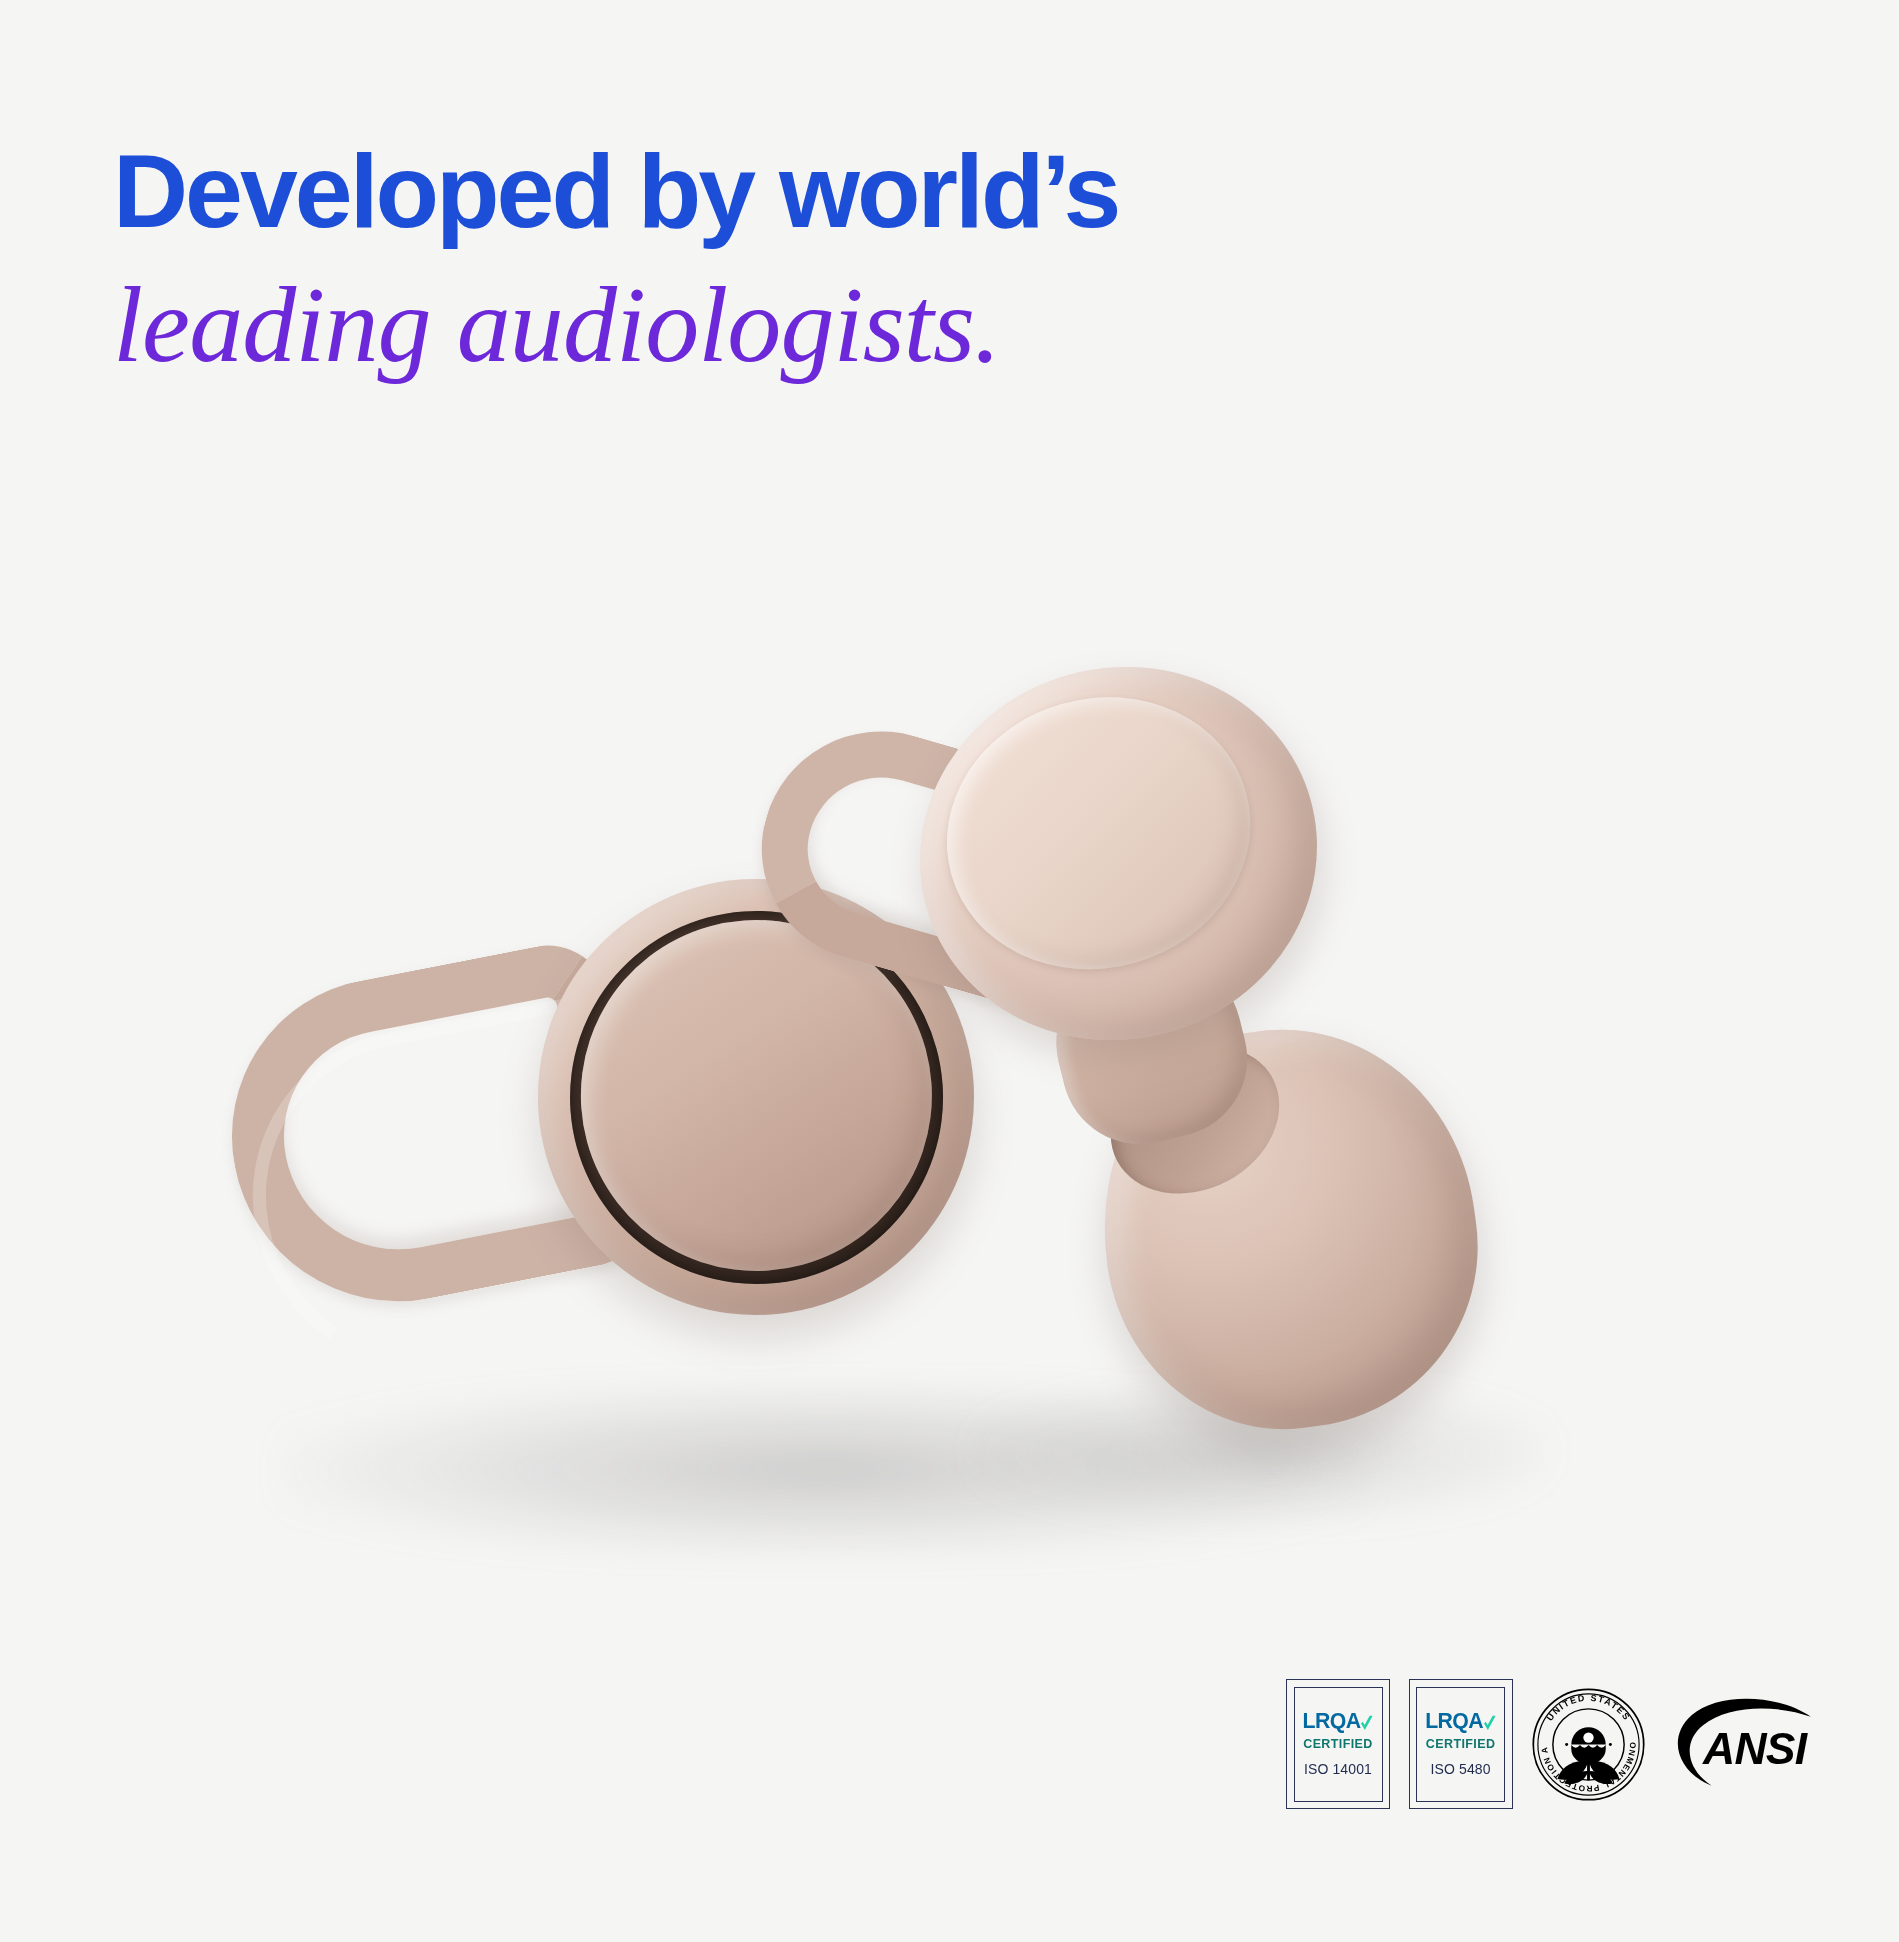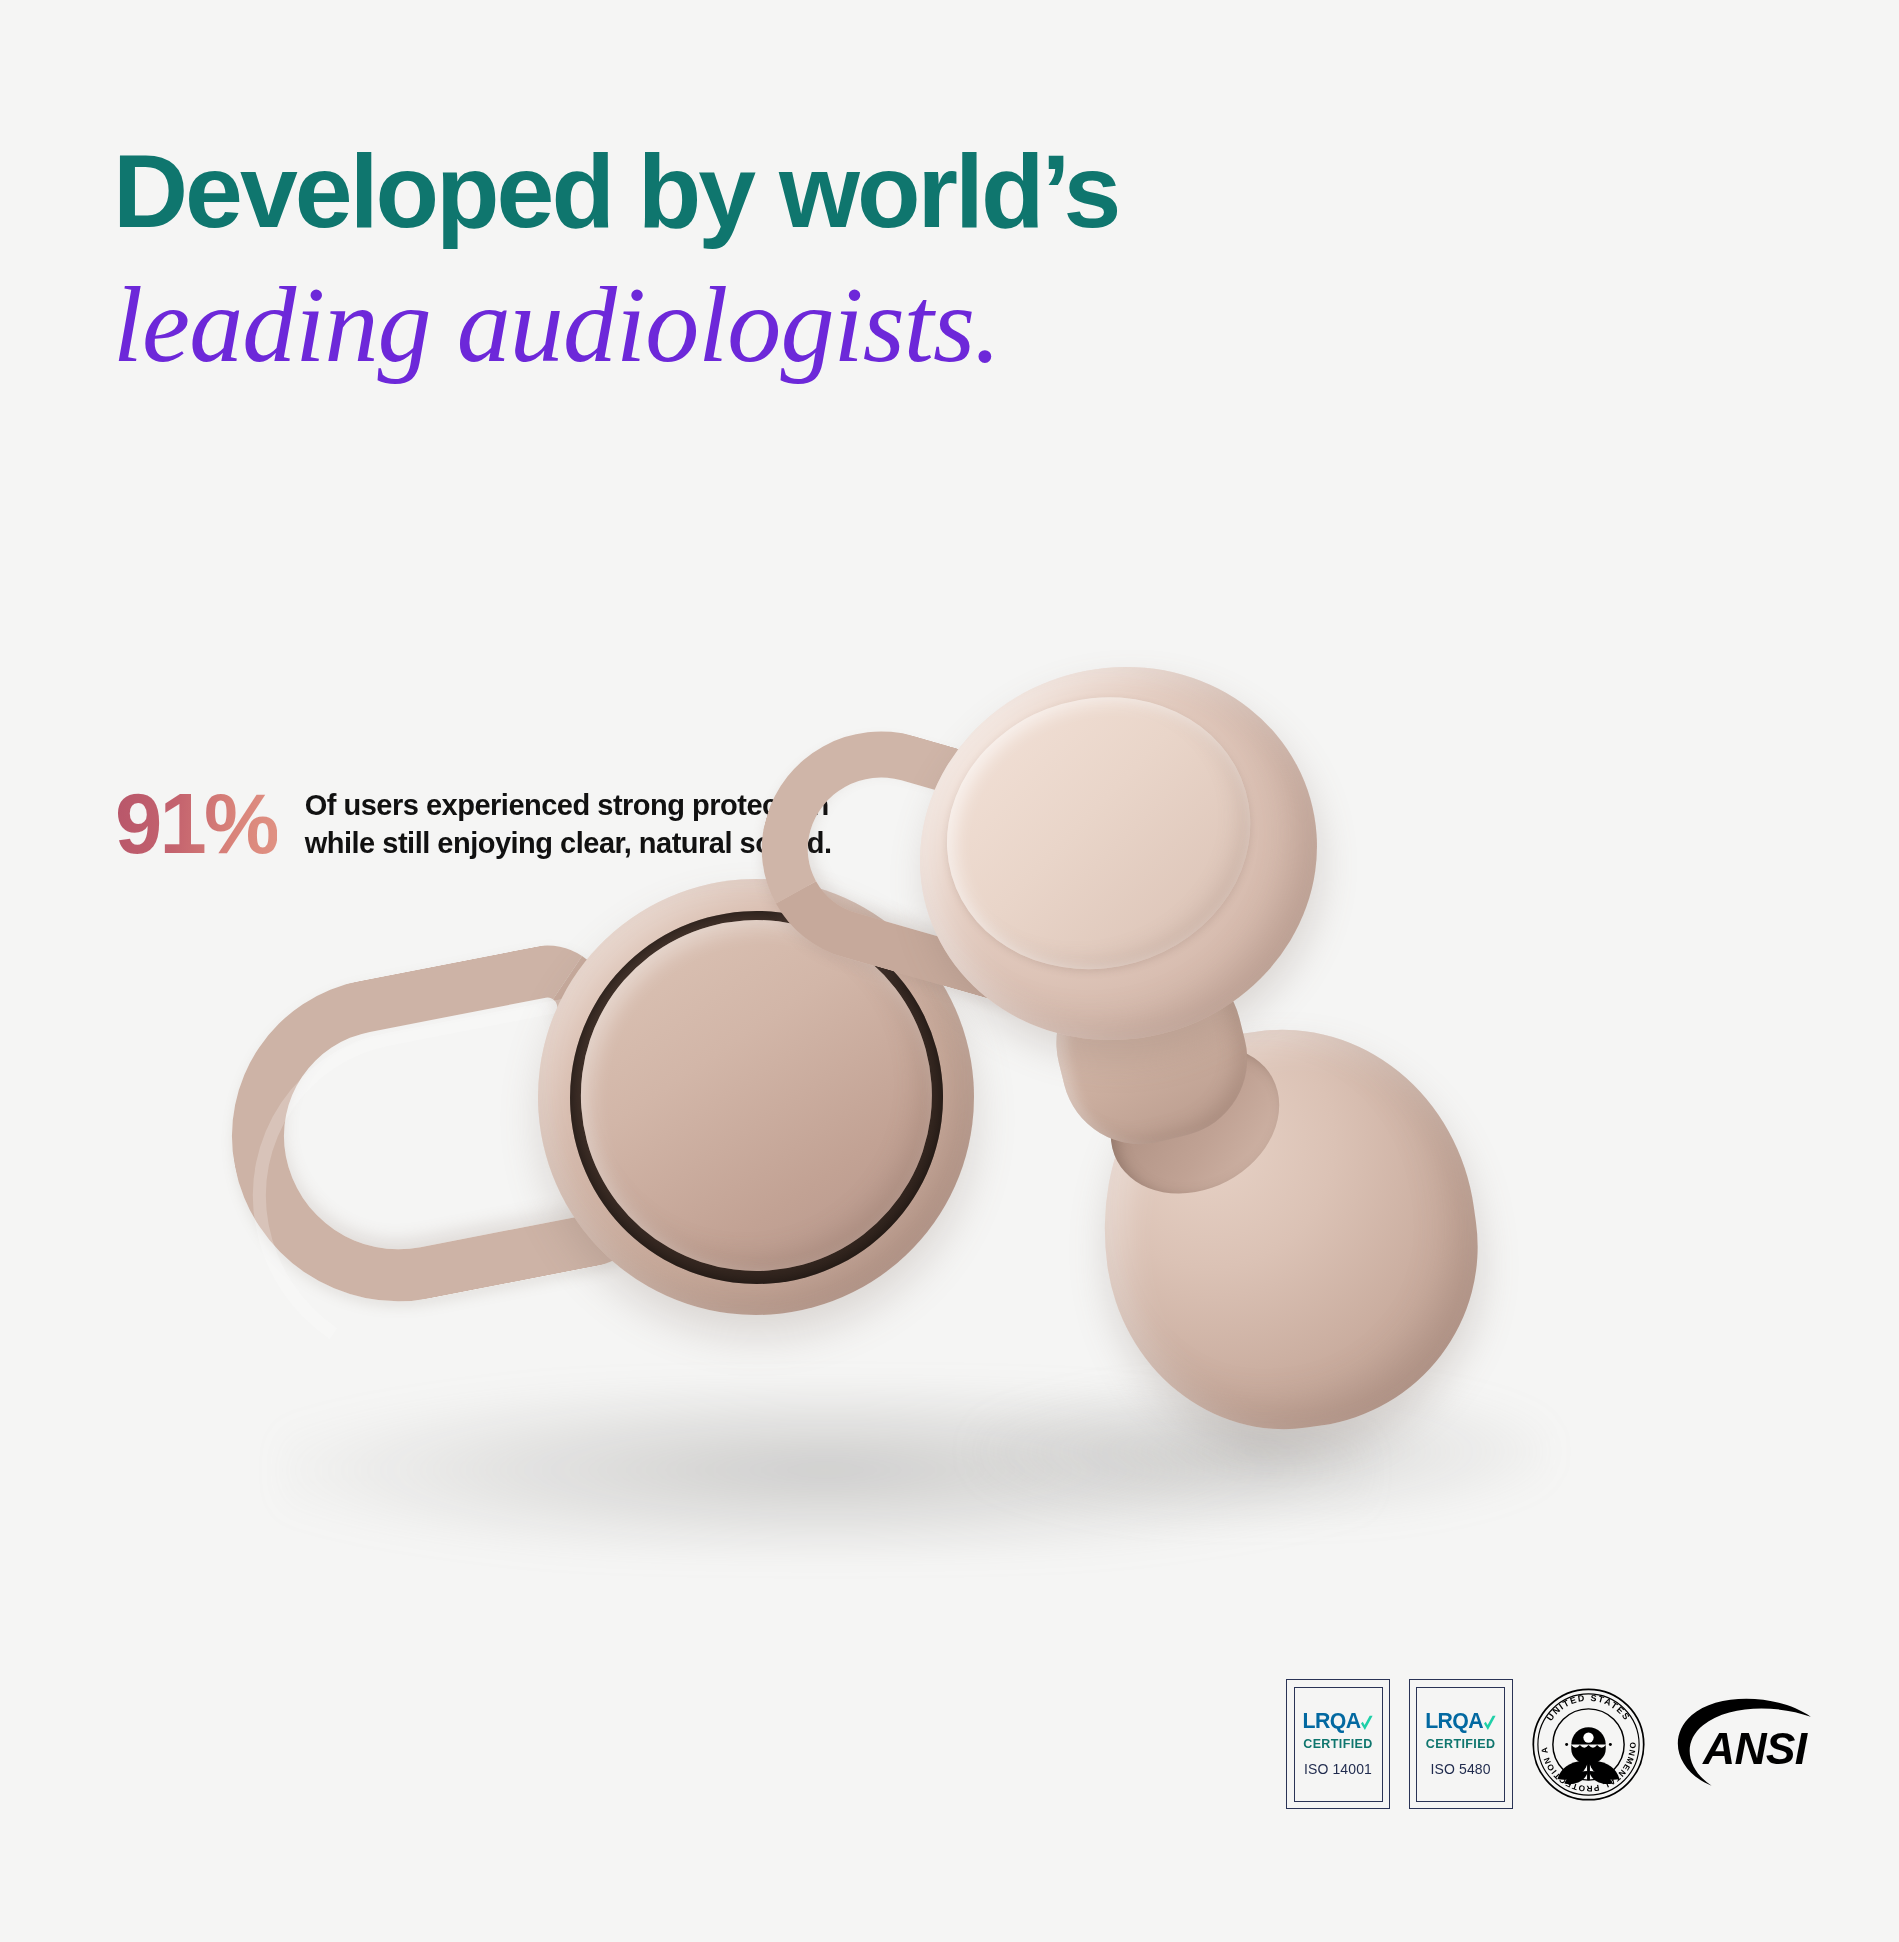--- a/index.html
+++ b/index.html
@@ -26,21 +26,21 @@
     left:113px;
     top:139px;
     width:1391px;
   }
   .headline-line1 {
     font-family:"Liberation Sans", sans-serif;
     font-size:104px;
     font-weight:700;
     letter-spacing:-3px;
     line-height:1.0;
-    color:#0f766e;
+    color:#1d4ed8;
     white-space:nowrap;
   }
   .headline-line2 {
     font-family:"Liberation Serif", serif;
     font-style:italic;
     font-size:108px;
     font-weight:400;
     letter-spacing:-0.9px;
     line-height:1.12;
     color:#6d28d9;
@@ -359,27 +359,20 @@
 <body>
 
 <div id="page">
 
   <div class="headline-block">
     <div class="headline-line1">Developed by world’s</div>
     <div class="headline-line2">leading audiologists.</div>
   </div>
 
 
-  <div class="stat-row">
-    <div class="stat-number">91%</div>
-    <div class="stat-text">
-      <div>Of users experienced strong protection</div>
-      <div>while still enjoying clear, natural sound.</div>
-    </div>
-  </div>
 
   <div class="product-stage">
     <div class="floor-shadow"></div>
     <div class="floor-shadow2"></div>
 
     <div class="bud bud-front">
       <div class="disc-barrel"></div>
       <div class="disc-rim-gap"></div>
       <div class="hook-front"></div>
       <div class="disc-outer">

